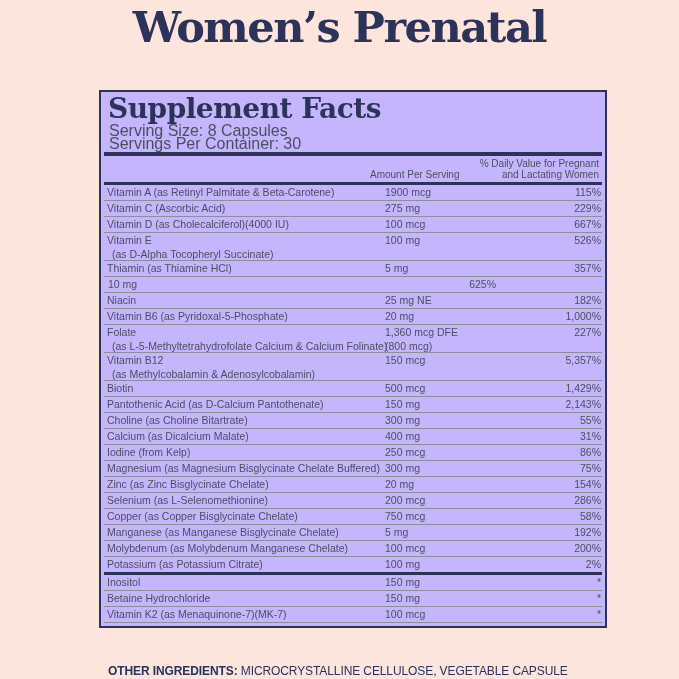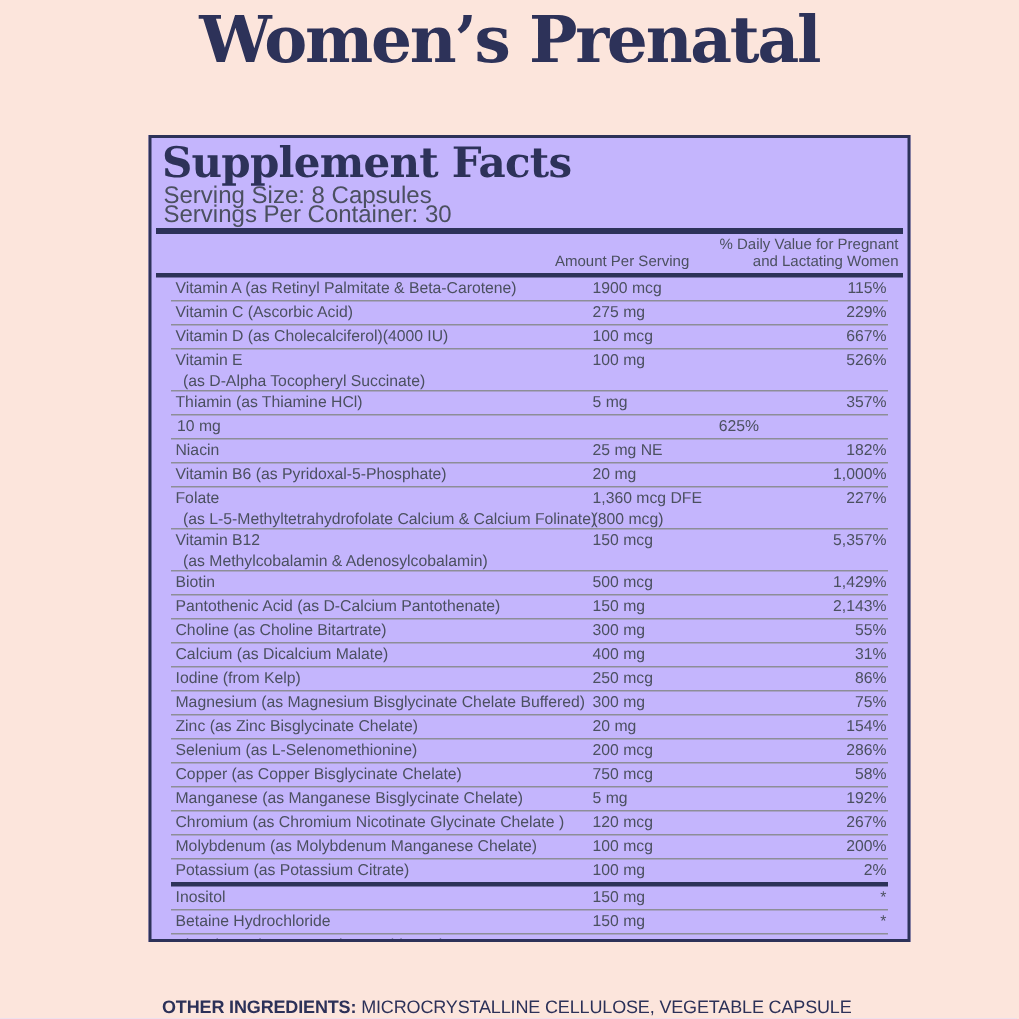--- a/index.html
+++ b/index.html
@@ -25,21 +25,21 @@
     white-space:nowrap;
   }
   .serving-line{font-size:16px;line-height:13px;margin-left:8px;color:#4b5060;}
   .bar-thick{height:4px;background:#2d3259;margin:2px 3px 0 3px;}
   .head-row{
     position:relative;height:26px;margin:0 3px;border-bottom:3px solid #2d3259;
     font-size:10px;color:#4b5060;
   }
   .head-amount{position:absolute;left:266px;bottom:2px;white-space:nowrap;}
   .head-dv{position:absolute;right:3px;bottom:2px;text-align:right;line-height:11px;white-space:nowrap;}
-  .rows{margin:0 13px;}
+  .rows{margin:0 3px;}
   .row{
     display:grid;grid-template-columns:277px 116px 1fr;
     border-bottom:1px solid #8d8e97;
     font-size:10.5px;line-height:12px;height:14px;
     padding-top:1px;box-sizing:content-box;
   }
   .row.double{height:26px;}
   .row .name{padding-left:3px;white-space:nowrap;}
   .row .name .sub{padding-left:5px;margin-top:2px;white-space:nowrap;}
   .row .amount{padding-left:4px;white-space:nowrap;}
@@ -169,25 +169,20 @@
           <div class="name"><span>Copper (as Copper Bisglycinate Chelate)</span></div>
           <div class="amount"><span>750 mcg</span></div>
           <div class="dv"><span>58%</span></div>
         </div>
         <div class="row">
           <div class="name"><span>Manganese (as Manganese Bisglycinate Chelate)</span></div>
           <div class="amount"><span>5 mg</span></div>
           <div class="dv"><span>192%</span></div>
         </div>
         <div class="row">
-          <div class="name"><span>Chromium (as Chromium Nicotinate Glycinate Chelate )</span></div>
-          <div class="amount"><span>120 mcg</span></div>
-          <div class="dv"><span>267%</span></div>
-        </div>
-        <div class="row">
           <div class="name"><span>Molybdenum (as Molybdenum Manganese Chelate)</span></div>
           <div class="amount"><span>100 mcg</span></div>
           <div class="dv"><span>200%</span></div>
         </div>
         <div class="row thick-bottom">
           <div class="name"><span>Potassium (as Potassium Citrate)</span></div>
           <div class="amount"><span>100 mg</span></div>
           <div class="dv"><span>2%</span></div>
         </div>
       </div>

